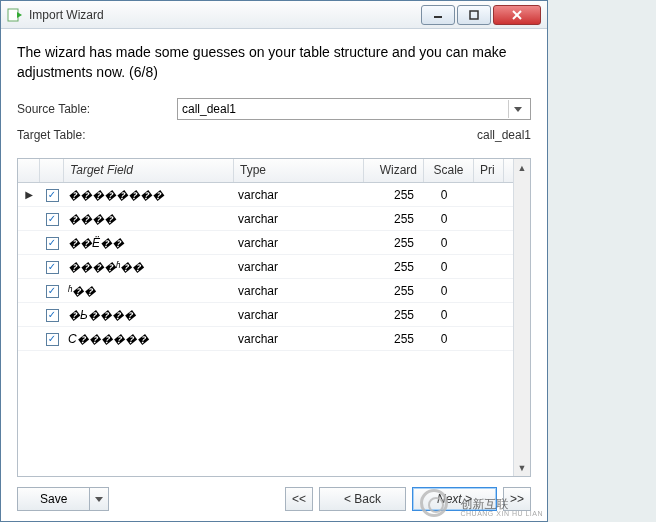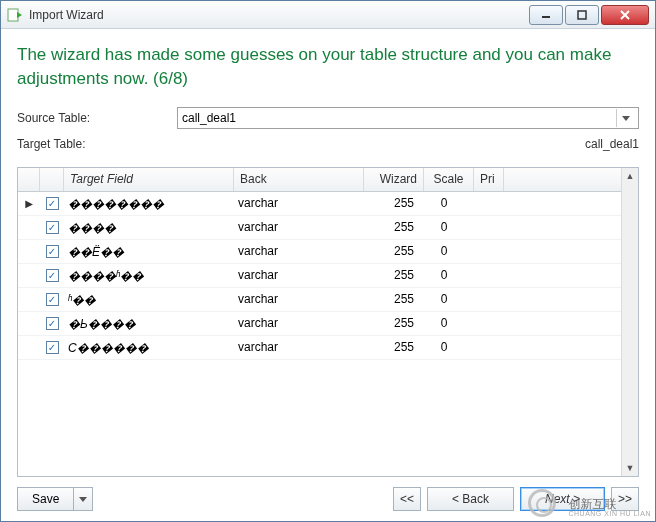--- a/index.html
+++ b/index.html
@@ -1,30 +1,30 @@
 <!DOCTYPE html>
 <html><head>
 <meta charset="utf-8">
 <style>
 * { box-sizing: border-box; margin: 0; padding: 0; font-family: "Segoe UI", Tahoma, sans-serif; font-size: 12px; }
 body { background: #e8eeef; width: 656px; height: 522px; overflow: hidden; }
 
-.window { width: 656px; height: 522px; background: #fff; border: 1px solid #5a7fa0; position: relative; }
+.window { width: 548px; height: 522px; background: #fff; border: 1px solid #5a7fa0; position: relative; }
 
 .titlebar { height: 28px; background: linear-gradient(#fdfdfd, #e9eef2); display: flex; align-items: center; padding: 0 6px; border-bottom: 1px solid #c8d2dc; }
 .titlebar-icon { width: 16px; height: 16px; margin-right: 6px; display: inline-flex; align-items: center; justify-content: center; }
 .titlebar-title { color: #333; flex: 1; }
 .win-controls { display: flex; gap: 2px; }
 .win-btn { width: 34px; height: 20px; border: 1px solid #7a8fa3; border-radius: 3px; display: flex; align-items: center; justify-content: center; background: linear-gradient(#f7fbff,#d9e4ef); cursor: default; }
 .win-btn.close { width: 48px; background: linear-gradient(#e88, #c33); border-color: #933; color: #fff; }
 .win-btn svg { display: block; }
 
 .content { padding: 14px 16px 10px 16px; height: calc(100% - 28px); display: flex; flex-direction: column; }
 
-.heading { font-size: 17px; color: #15803d; line-height: 1.4; margin-bottom: 16px; }
+.heading { font-size: 14px; color: #000000; line-height: 1.4; margin-bottom: 16px; }
 
 .form-row { display: flex; align-items: center; margin-bottom: 8px; justify-content: space-between; }
 .form-label { width: 160px; color: #333; }
 .form-select { flex: 1; height: 22px; border: 1px solid #a0a0a0; background: #fff; padding: 0 4px; display: flex; align-items: center; justify-content: space-between; }
 .form-select-btn { width: 18px; height: 18px; border-left: 1px solid #ccc; display: flex; align-items: center; justify-content: center; }
 .form-static { color: #333; }
 
 .table-area { flex: 1; border: 1px solid #b5bfc9; background: #fff; margin-top: 8px; position: relative; display: flex; }
 .grid { flex: 1; overflow: hidden; }
 .grid-header { display: flex; background: linear-gradient(#fdfdfd,#eef1f4); border-bottom: 1px solid #c5cdd5; height: 24px; }
@@ -47,21 +47,21 @@
 .scrollbar-v { width: 17px; background: #f0f0f0; border-left: 1px solid #d6dce2; display: flex; flex-direction: column; }
 .scroll-arrow { height: 17px; display: flex; align-items: center; justify-content: center; color: #555; font-size: 9px; }
 .scroll-thumb { flex: 1; }
 
 .footer { display: flex; align-items: center; justify-content: space-between; padding-top: 10px; }
 .footer-left, .footer-right { display: flex; gap: 6px; align-items: center; }
 .btn { height: 24px; padding: 0 24px; border: 1px solid #a7b3bf; background: linear-gradient(#fdfdfd,#e8edf1); display: inline-flex; align-items: center; justify-content: center; color: #333; cursor: default; }
 .btn.small { padding: 0 6px; min-width: 28px; }
 .btn.primary { border-color: #3a8de0; box-shadow: 0 0 0 1px #a6d0f7 inset; font-style: italic; }
 .btn-split { display: flex; }
-.btn-split .seg { border: 1px solid #a7b3bf; background: linear-gradient(#fdfdfd,#e8edf1); height: 24px; display: inline-flex; align-items: center; padding: 0 14px; }
+.btn-split .seg { border: 1px solid #a7b3bf; background: linear-gradient(#fdfdfd,#e8edf1); height: 24px; display: inline-flex; align-items: center; padding: 0 22px; }
 .btn-split .seg:first-child { border-right: none; }
 .btn-split .seg.caret { padding: 0 5px; }
 
 .watermark { position: absolute; bottom: 4px; right: 4px; display: flex; align-items: flex-end; gap: 12px; opacity: 0.85; }
 .watermark-ring { width: 28px; height: 28px; border: 3px solid #bbb; border-radius: 50%; position: relative; }
 .watermark-ring::after { content: ""; position: absolute; left: 5px; top: 5px; width: 12px; height: 12px; border: 2px solid #bbb; border-radius: 50%; }
 .watermark-text { font-size: 12px; color: #555; line-height: 1; }
 .watermark-text small { font-size: 7px; color: #999; display: block; letter-spacing: 0.5px; }
 </style>
 </head>
@@ -117,21 +117,21 @@
       <div class="form-label">Target Table:</div>
       <div class="form-static">call_deal1</div>
     </div>
 
     <div class="table-area">
       <div class="grid">
         <div class="grid-header">
           <div class="col col-handle"></div>
           <div class="col col-chk"></div>
           <div class="col col-field">Target Field</div>
-          <div class="col col-type">Back</div>
+          <div class="col col-type">Type</div>
           <div class="col col-length">Wizard</div>
           <div class="col col-scale">Scale</div>
           <div class="col col-pri">Pri</div>
         </div>
         <div class="grid-body" id="grid-body">
             <div class="row">
               <div class="col col-handle row-pointer">▶</div>
               <div class="col col-chk"><span class="checkbox checked"></span></div>
               <div class="col col-field">��������</div>
               <div class="col col-type">varchar</div>

